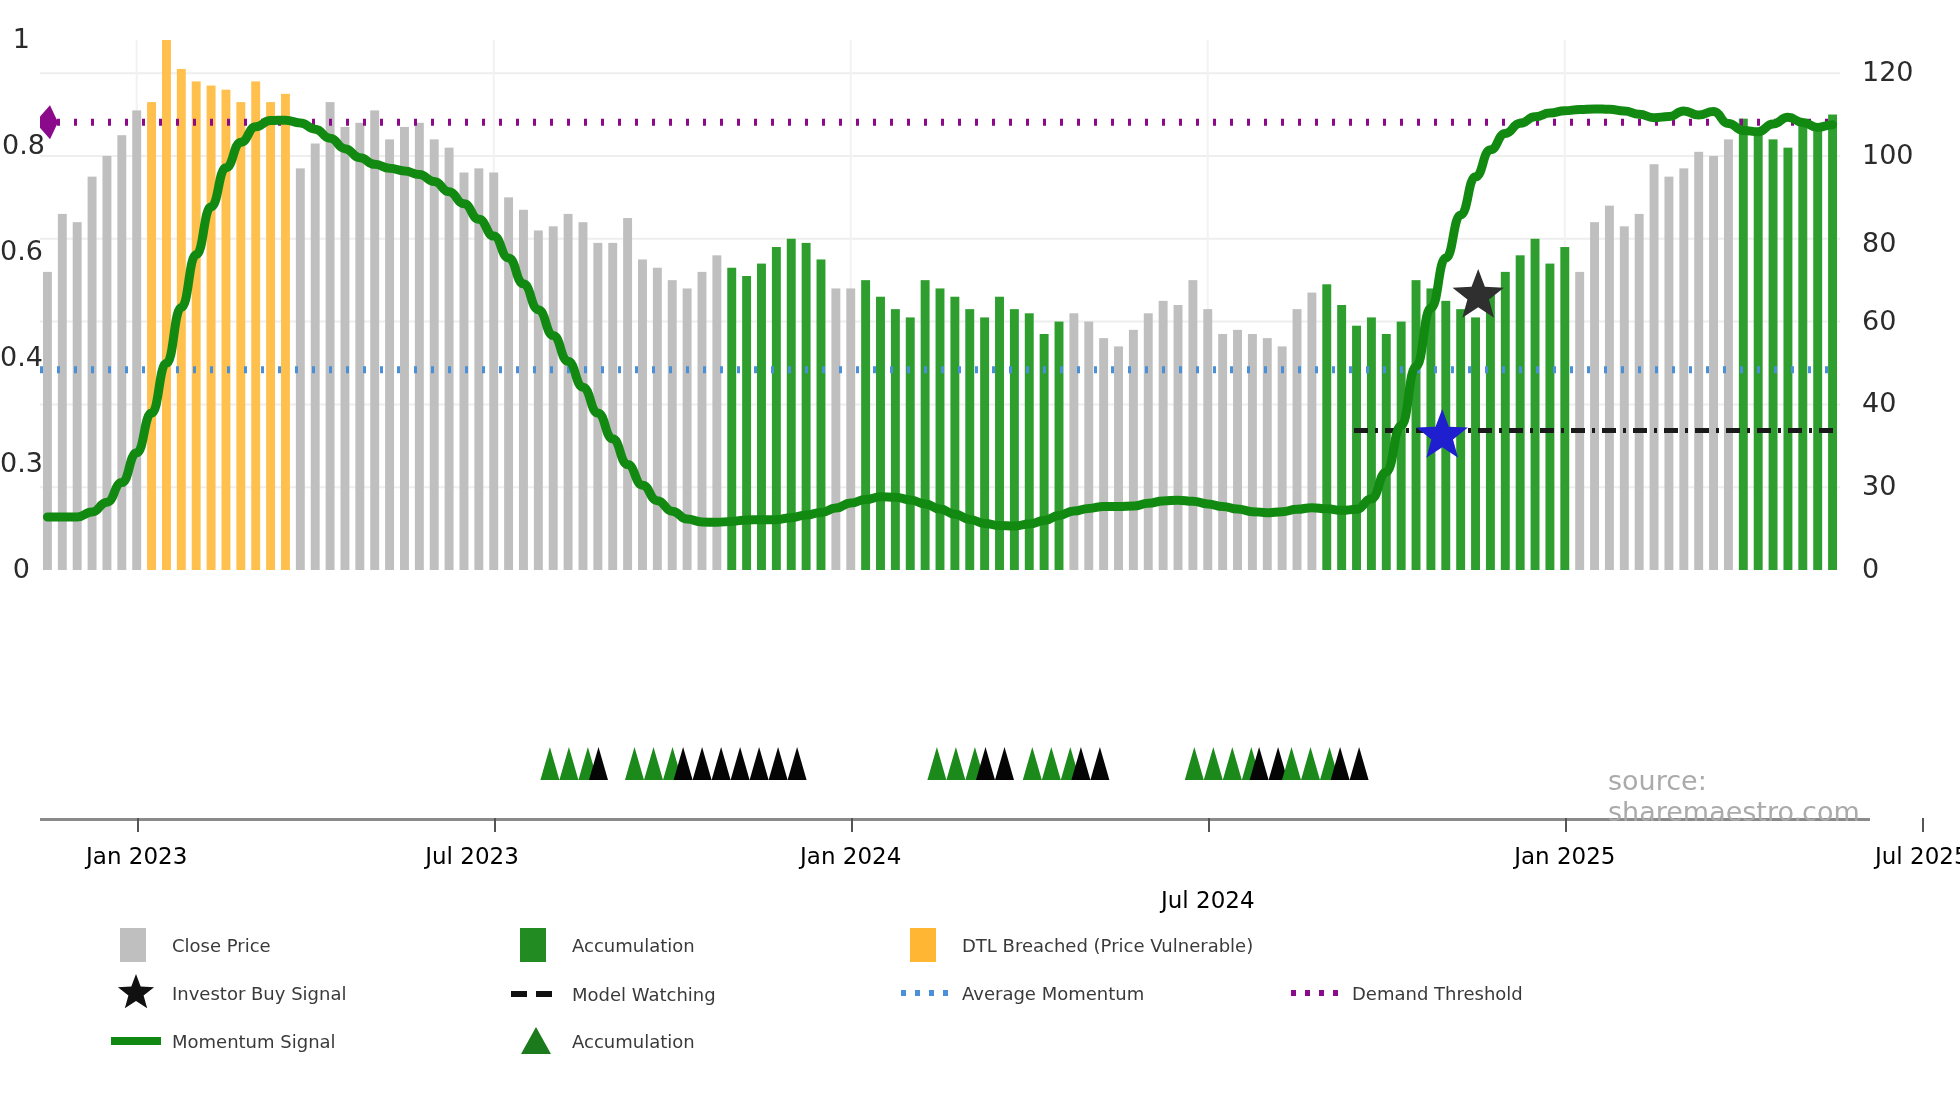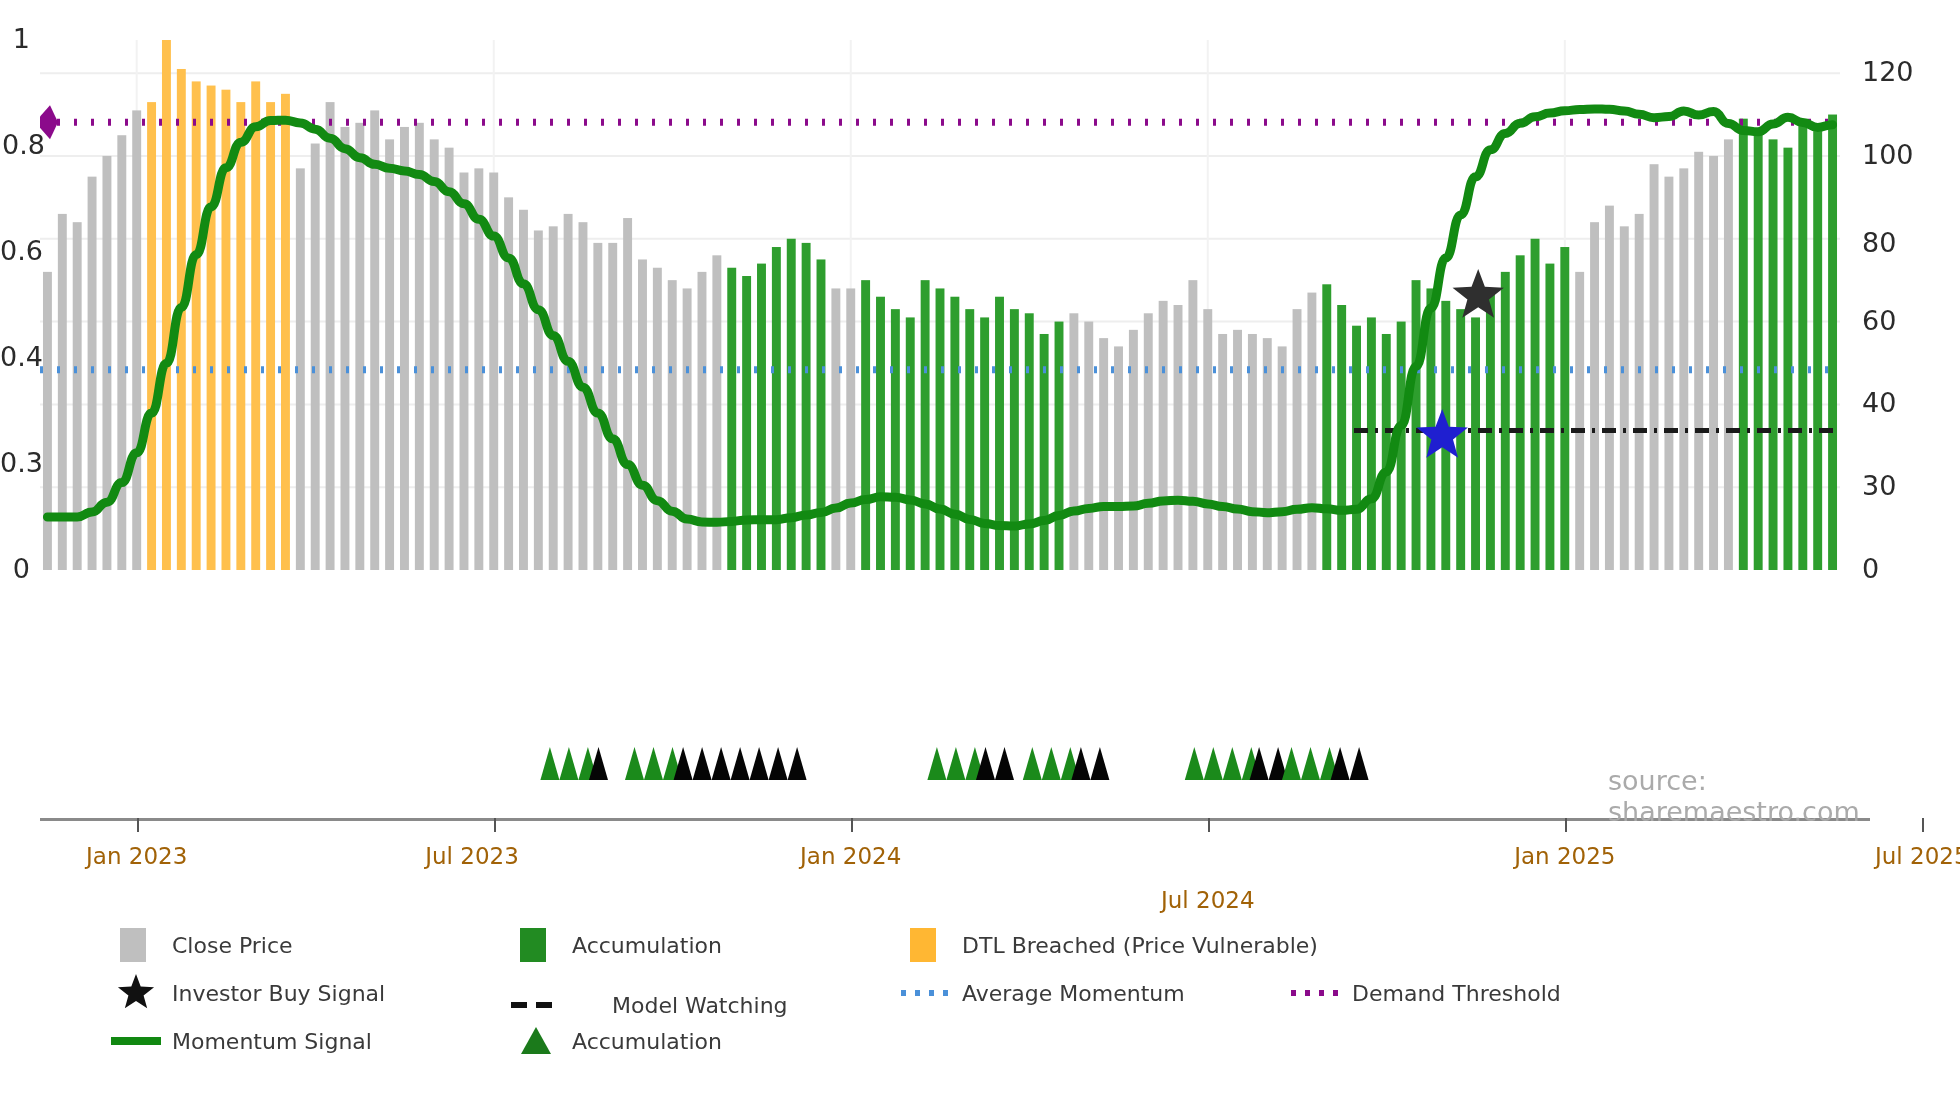--- a/index.html
+++ b/index.html
@@ -1,31 +1,31 @@
 <!DOCTYPE html>
 <html><head>
 <meta charset="utf-8">
 <style>
   html,body{margin:0;padding:0;background:#ffffff;}
   body{width:1960px;height:1102px;font-family:"DejaVu Sans",sans-serif;overflow:hidden;}
   #root{position:relative;width:1960px;height:1102px;background:#ffffff;}
   .axis-label{position:absolute;color:#2b2b2b;font-size:27px;font-family:"DejaVu Sans",sans-serif;white-space:nowrap;}
   .ylabel-left{text-align:right;}
   .ylabel-right{text-align:left;}
-  .xlabel{position:absolute;color:#a16207;font-size:23px;font-family:"DejaVu Sans",sans-serif;white-space:nowrap;text-align:center;}
+  .xlabel{position:absolute;color:#000000;font-size:23px;font-family:"DejaVu Sans",sans-serif;white-space:nowrap;text-align:center;}
   #plot{position:absolute;left:40px;top:40px;width:1800px;height:530px;}
   #plotsvg{position:absolute;left:0;top:0;}
   #xaxisline{position:absolute;left:40px;top:818px;width:1830px;height:3px;background:#8a8a8a;}
   .tickmark{position:absolute;top:818px;width:2px;height:14px;background:#555;}
   .source{position:absolute;color:#aaaaaa;font-size:27px;font-family:"DejaVu Sans",sans-serif;}
   #legend{position:absolute;left:100px;top:925px;width:1800px;}
   .lgrow{display:flex;width:1800px;margin-bottom:8px;}
   .lgitem{display:flex;align-items:center;height:40px;}
   .lgkey{width:72px;display:flex;align-items:center;justify-content:center;flex:0 0 72px;}
-  .lgtext{font-size:22px;color:#3a3a3a;font-family:"DejaVu Sans",sans-serif;white-space:nowrap;}
+  .lgtext{font-size:18px;color:#3a3a3a;font-family:"DejaVu Sans",sans-serif;white-space:nowrap;}
   svg{display:block;}
 </style>
 </head>
 <body>
 
 <div id="root">
 
   <div id="left-axis">
       <div class="axis-label ylabel-left" style="left: 0px; width: 30px; top: 23px;">1</div>
       <div class="axis-label ylabel-left" style="left: 0px; width: 45px; top: 129px;">0.8</div>
@@ -275,21 +275,21 @@
       </div>
       <div class="lgrow" style="position: relative; height: 40px;">
         <div class="lgitem" style="position: absolute; left: 0px; top: 0px;">
           <div class="lgkey">
             <svg width="54" height="40">
               <path d="M 27 1 L 31.690526313293937 13.544044384887918 L 45.07007380960792 14.128677106876 L 34.589431000035326 22.46595561511208 L 38.16791979355699 35.371322893124 L 27 27.98 L 15.832080206443013 35.371322893124 L 19.410568999964674 22.46595561511208 L 8.92992619039208 14.128677106876001 L 22.309473686706063 13.54404438488792 Z" fill="#111111"></path>
             </svg>
           </div>
           <span class="lgtext">Investor Buy Signal</span>
         </div>
-        <div class="lgitem" style="position: absolute; left: 400px; top: 12px; gap: 40px;">
+        <div class="lgitem" style="position: absolute; left: 400px; top: 1px;">
           <div class="lgkey">
             <svg width="54" height="40">
               <line x1="2" y1="20" x2="52" y2="20" stroke="#111111" stroke-width="6" stroke-dasharray="16 9"></line>
             </svg>
           </div>
           <span class="lgtext">Model Watching</span>
         </div>
         <div class="lgitem" style="position: absolute; left: 790px; top: 0px;">
           <div class="lgkey">
             <svg width="54" height="40">

